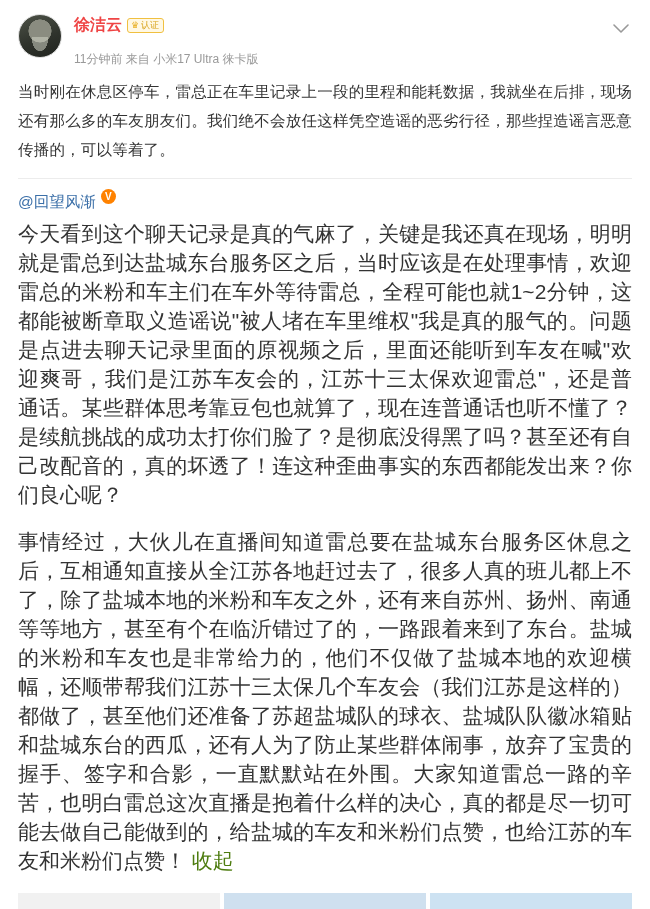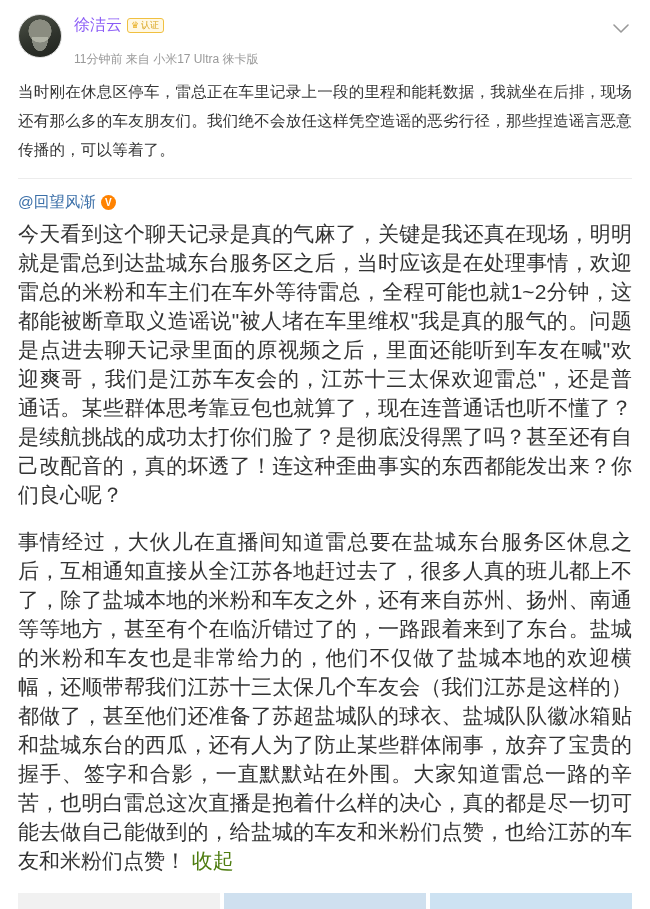--- a/index.html
+++ b/index.html
@@ -53,22 +53,22 @@
     min-width: 0;
     padding-top: 1px;
   }
   .name-row {
     display: flex;
     align-items: center;
     gap: 5px;
   }
   .user-name {
     font-size: 16px;
-    font-weight: normal;
-    color: #8b5cf6;
+    font-weight: bold;
+    color: #ef4444;
     line-height: 20px;
   }
   .badge-vip {
     display: inline-flex;
     align-items: center;
     gap: 2px;
     height: 15px;
     padding: 0 4px 0 3px;
     border: 1px solid #f0c040;
     border-radius: 3px;
@@ -117,21 +117,20 @@
     margin: 0 0 4px 0;
     font-family: Liberation Mono, monospace;
   }
   .divider {
     height: 1px;
     background: #ececec;
     margin: 12px 0 10px 0;
   }
   .repost-head {
     display: flex;
-    align-items: center;
     gap: 5px;
     margin-bottom: 4px;
   }
   .repost-name {
     color: #3b6fa8;
     font-size: 15.5px;
     line-height: 26px;
   }
   .v-badge {
     width: 15px; height: 15px;

